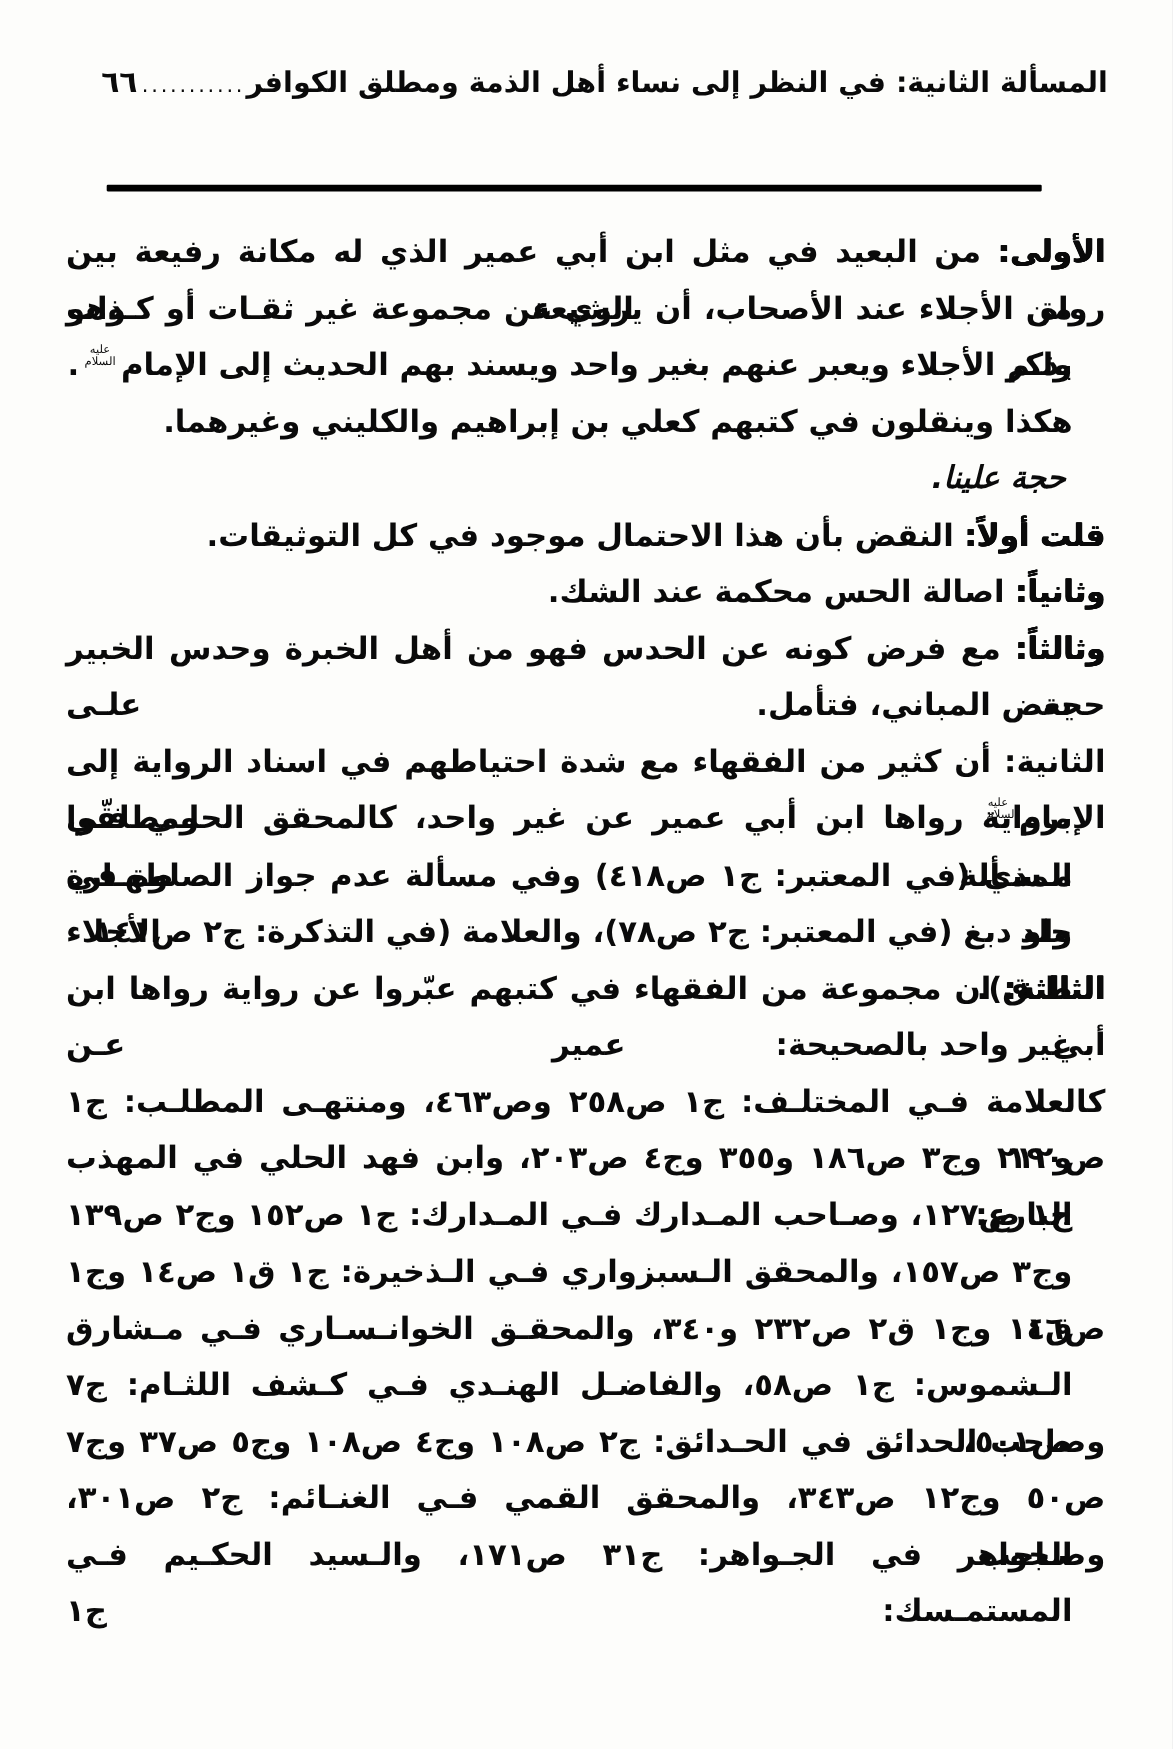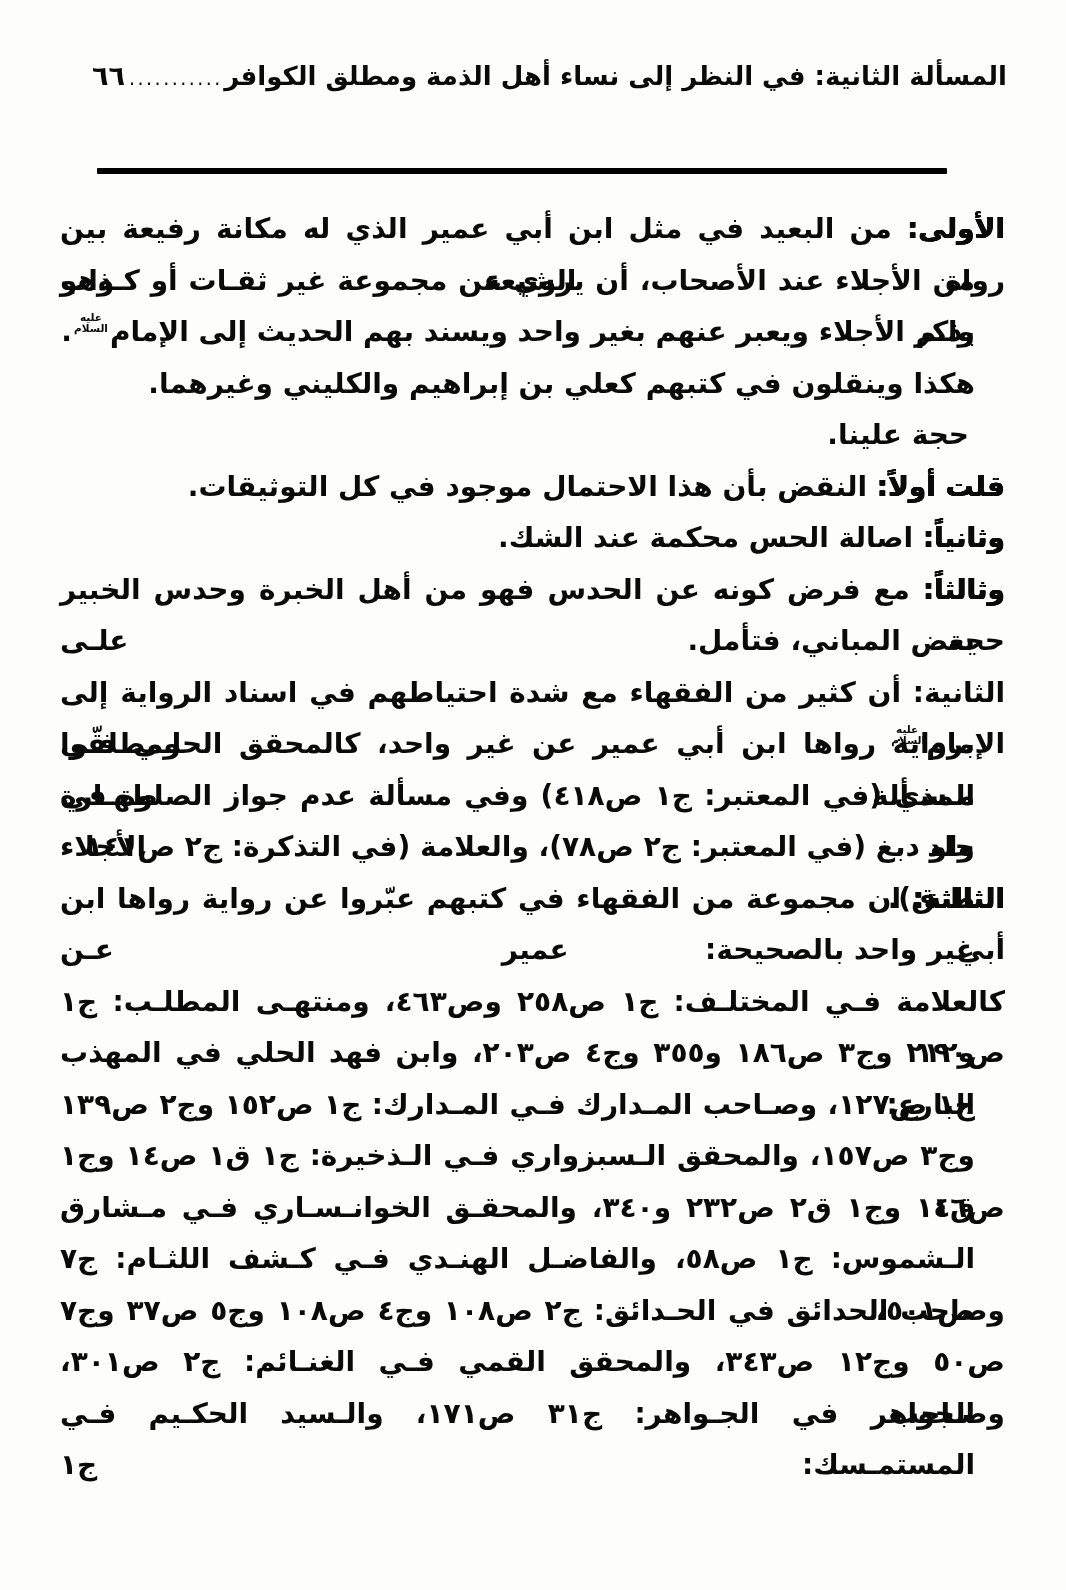--- a/index.html
+++ b/index.html
@@ -57,35 +57,35 @@
     line-height:51.5px;
     text-align:right;
     overflow:visible;
   }
   .line.just{
     text-align:justify;
     text-align-last:justify;
     text-justify:inter-word;
   }
   .line.ind{padding-right:30px;}
-  .line.ind2{padding-right:36px;}
+  .line.ind2{padding-right:36px;font-style:italic;}
   .lead{
     text-shadow:0.45px 0 0 currentColor, -0.45px 0 0 currentColor, 0 0 0.5px currentColor;
   }
   
   .hon{
     display:inline-block;
     width:36px;
     font-size:10.5px;
     line-height:1.02;
     text-align:center;
     vertical-align:9px;
     white-space:normal;
     letter-spacing:0;
-    font-weight:700;
+    font-weight:400;
     margin:0 1px;
   }
 </style>
 </head>
 <body>
 
 <div class="page">
   <div class="header">
     <span class="title">المسألة الثانية: في النظر إلى نساء أهل الذمة ومطلق الكوافر</span>
     <span class="dots">............................................................</span>

